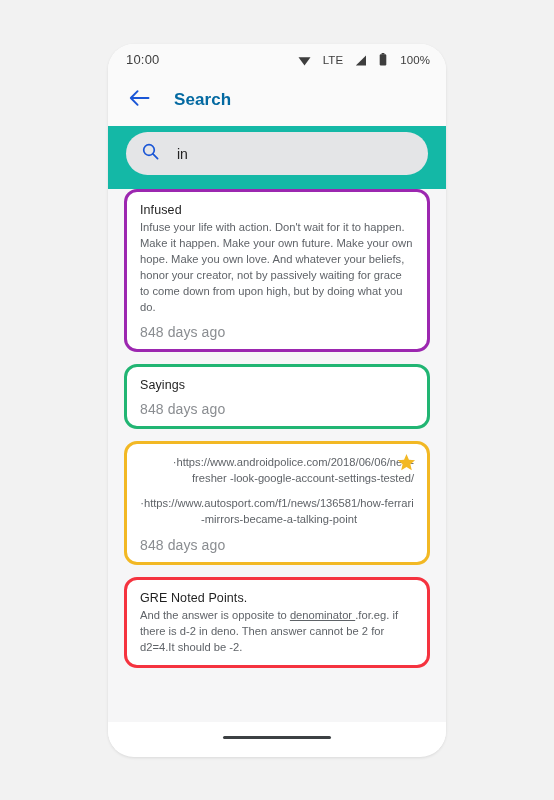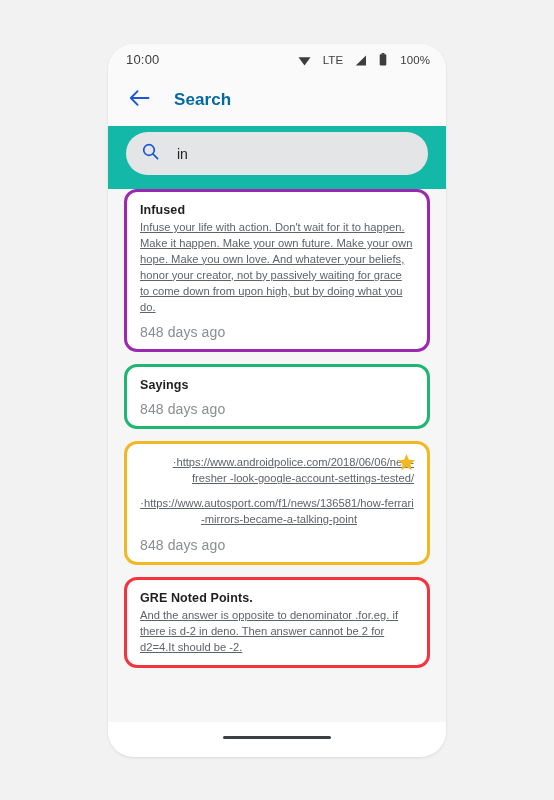--- a/index.html
+++ b/index.html
@@ -121,31 +121,31 @@
   .note-card {
     background: #ffffff;
     border: 3px solid #9c27b0;
     border-radius: 13px;
     padding: 11px 13px 9px 13px;
     margin-bottom: 12px;
     position: relative;
   }
   .note-title {
     font-size: 12.5px;
-    font-weight: 700;
+    font-weight: 400;
     color: #1f1f1f;
     margin-bottom: 3px;
     letter-spacing: .1px;
   }
   .note-body {
     font-size: 11.2px;
     line-height: 1.42;
     color: #5f6368;
   }
-  .note-body p { margin: 0; text-decoration: underline; }
+  .note-body p { margin: 0; }
   .note-body p + p { margin-top: 9px; text-align: center; }
   .note-body .u { text-decoration: underline; }
   .note-time {
     font-size: 14px;
     color: #8a8d91;
     margin-top: 9px;
     letter-spacing: .1px;
   }
   .star-icon {
     position: absolute;

